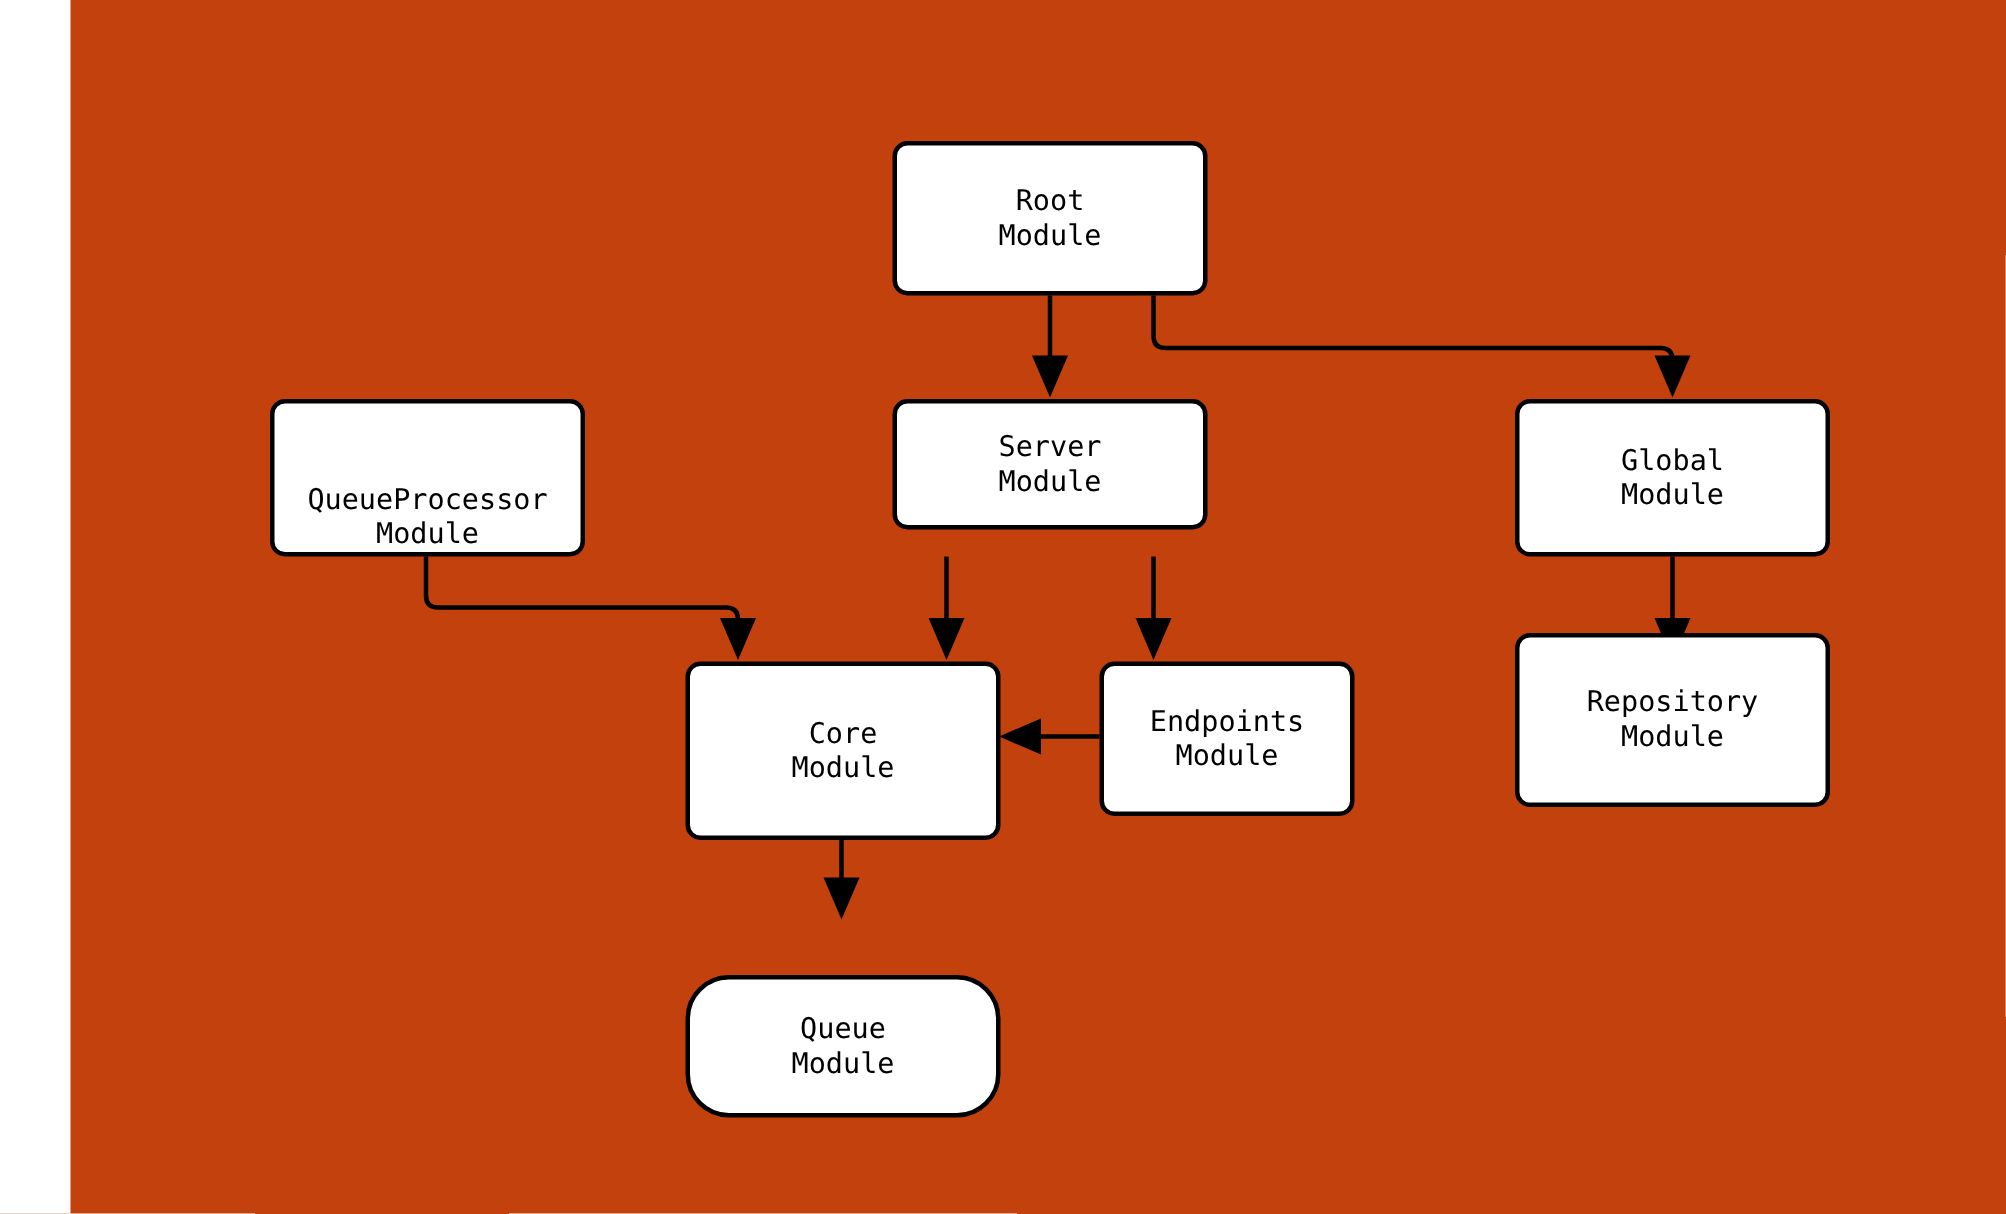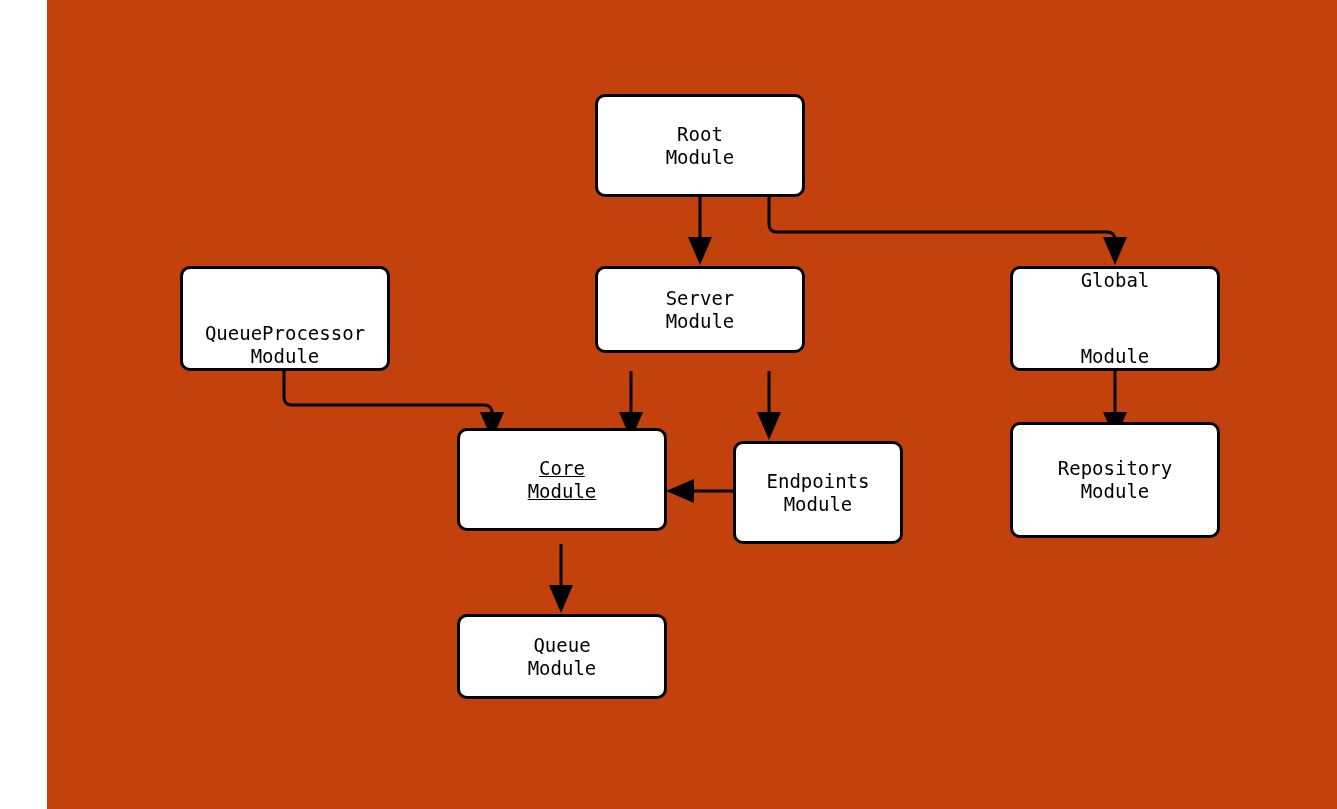--- a/index.html
+++ b/index.html
@@ -125,39 +125,39 @@
     <div class="node" style="left:133px; top:266px; width:210px; height:105px;justify-content:flex-end;">
       <span class="node-line">QueueProcessor</span>
       <span class="node-line">Module</span>
     </div>
 
     <div class="node" style="left:548px; top:266px; width:210px; height:87px;">
       <span class="node-line">Server</span>
       <span class="node-line">Module</span>
     </div>
 
-    <div class="node" style="left:963px; top:266px; width:210px; height:105px;justify-content:space-between;">
+    <div class="node" style="left:963px; top:266px; width:210px; height:105px;">
       <span class="node-line">Global</span>
       <span class="node-line">Module</span>
     </div>
 
-    <div class="node" style="left:410px; top:428px; width:210px; height:103px;text-decoration:underline;">
+    <div class="node" style="left:410px; top:441px; width:210px; height:119px;">
       <span class="node-line">Core</span>
       <span class="node-line">Module</span>
     </div>
 
     <div class="node" style="left:686px; top:441px; width:170px; height:103px;">
       <span class="node-line">Endpoints</span>
       <span class="node-line">Module</span>
     </div>
 
     <div class="node" style="left:963px; top:422px; width:210px; height:116px;">
       <span class="node-line">Repository</span>
       <span class="node-line">Module</span>
     </div>
 
-    <div class="node" style="left:410px; top:614px; width:210px; height:85px;">
+    <div class="node" style="left:410px; top:650px; width:210px; height:95px;border-radius:29px;">
       <span class="node-line">Queue</span>
       <span class="node-line">Module</span>
     </div>
 
   </div>
 </div>
 
 </body></html>

